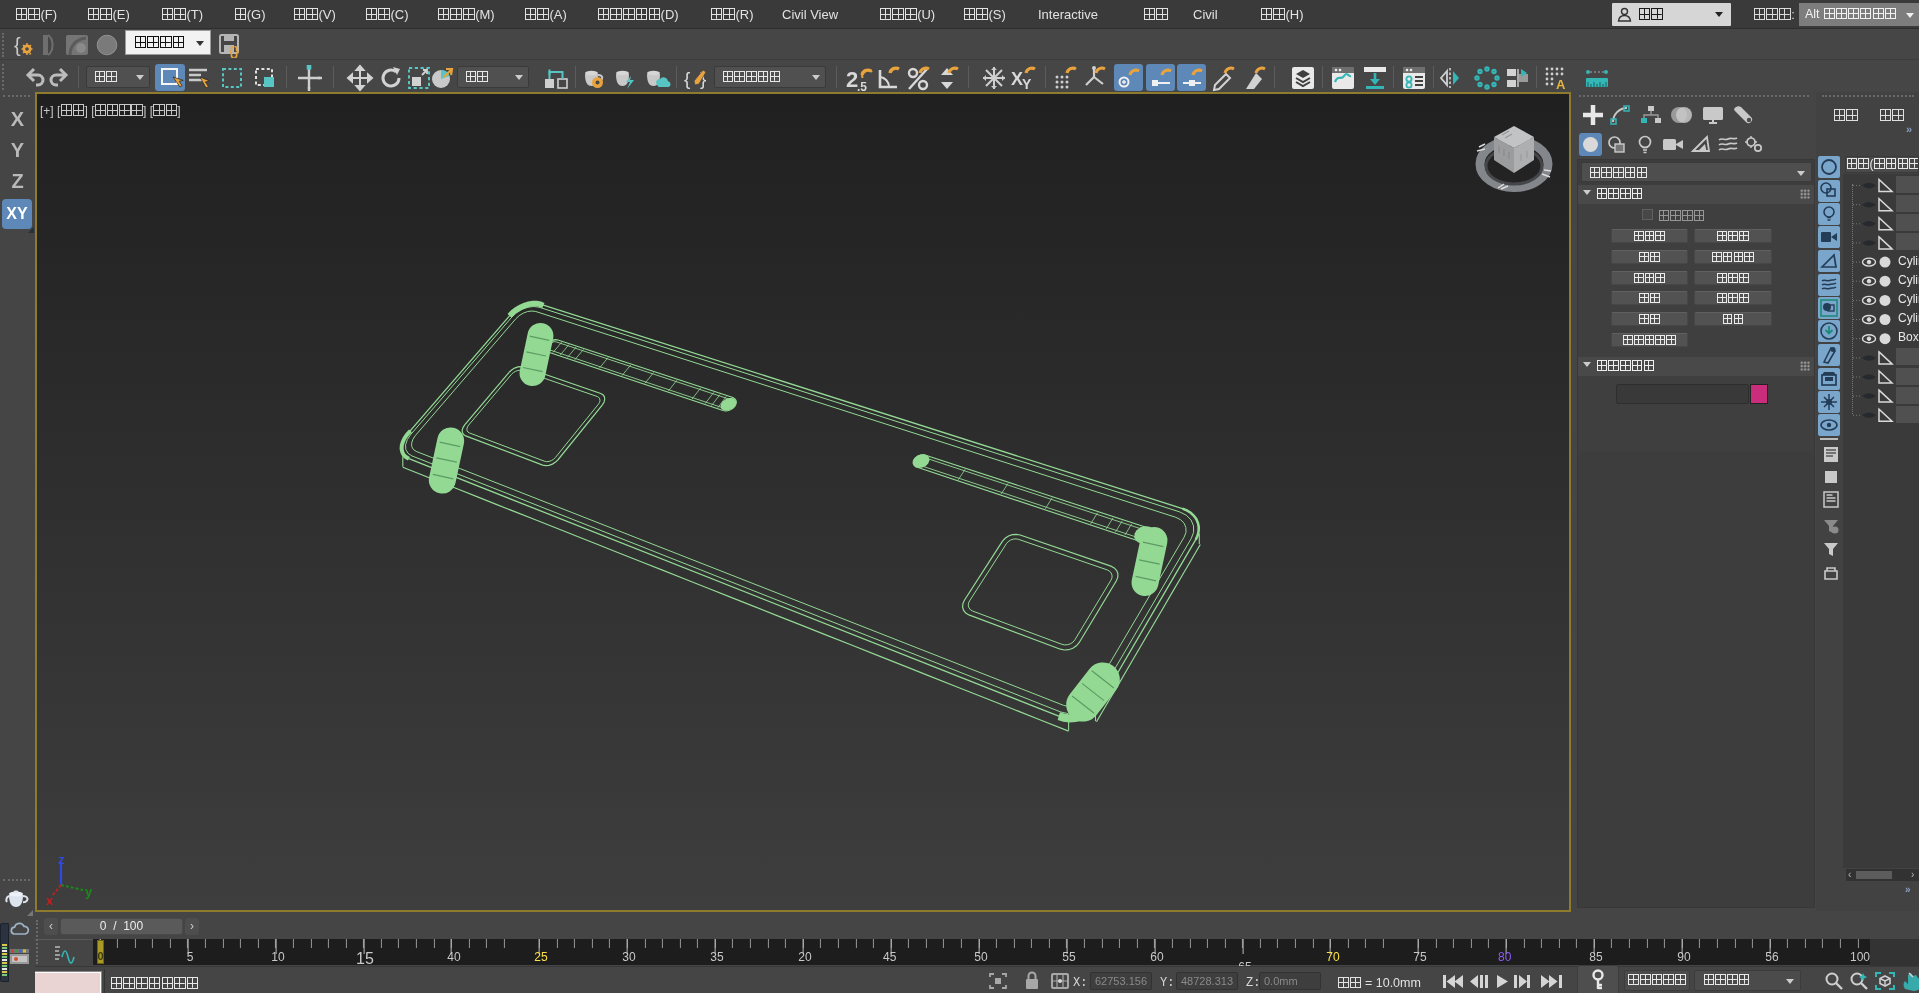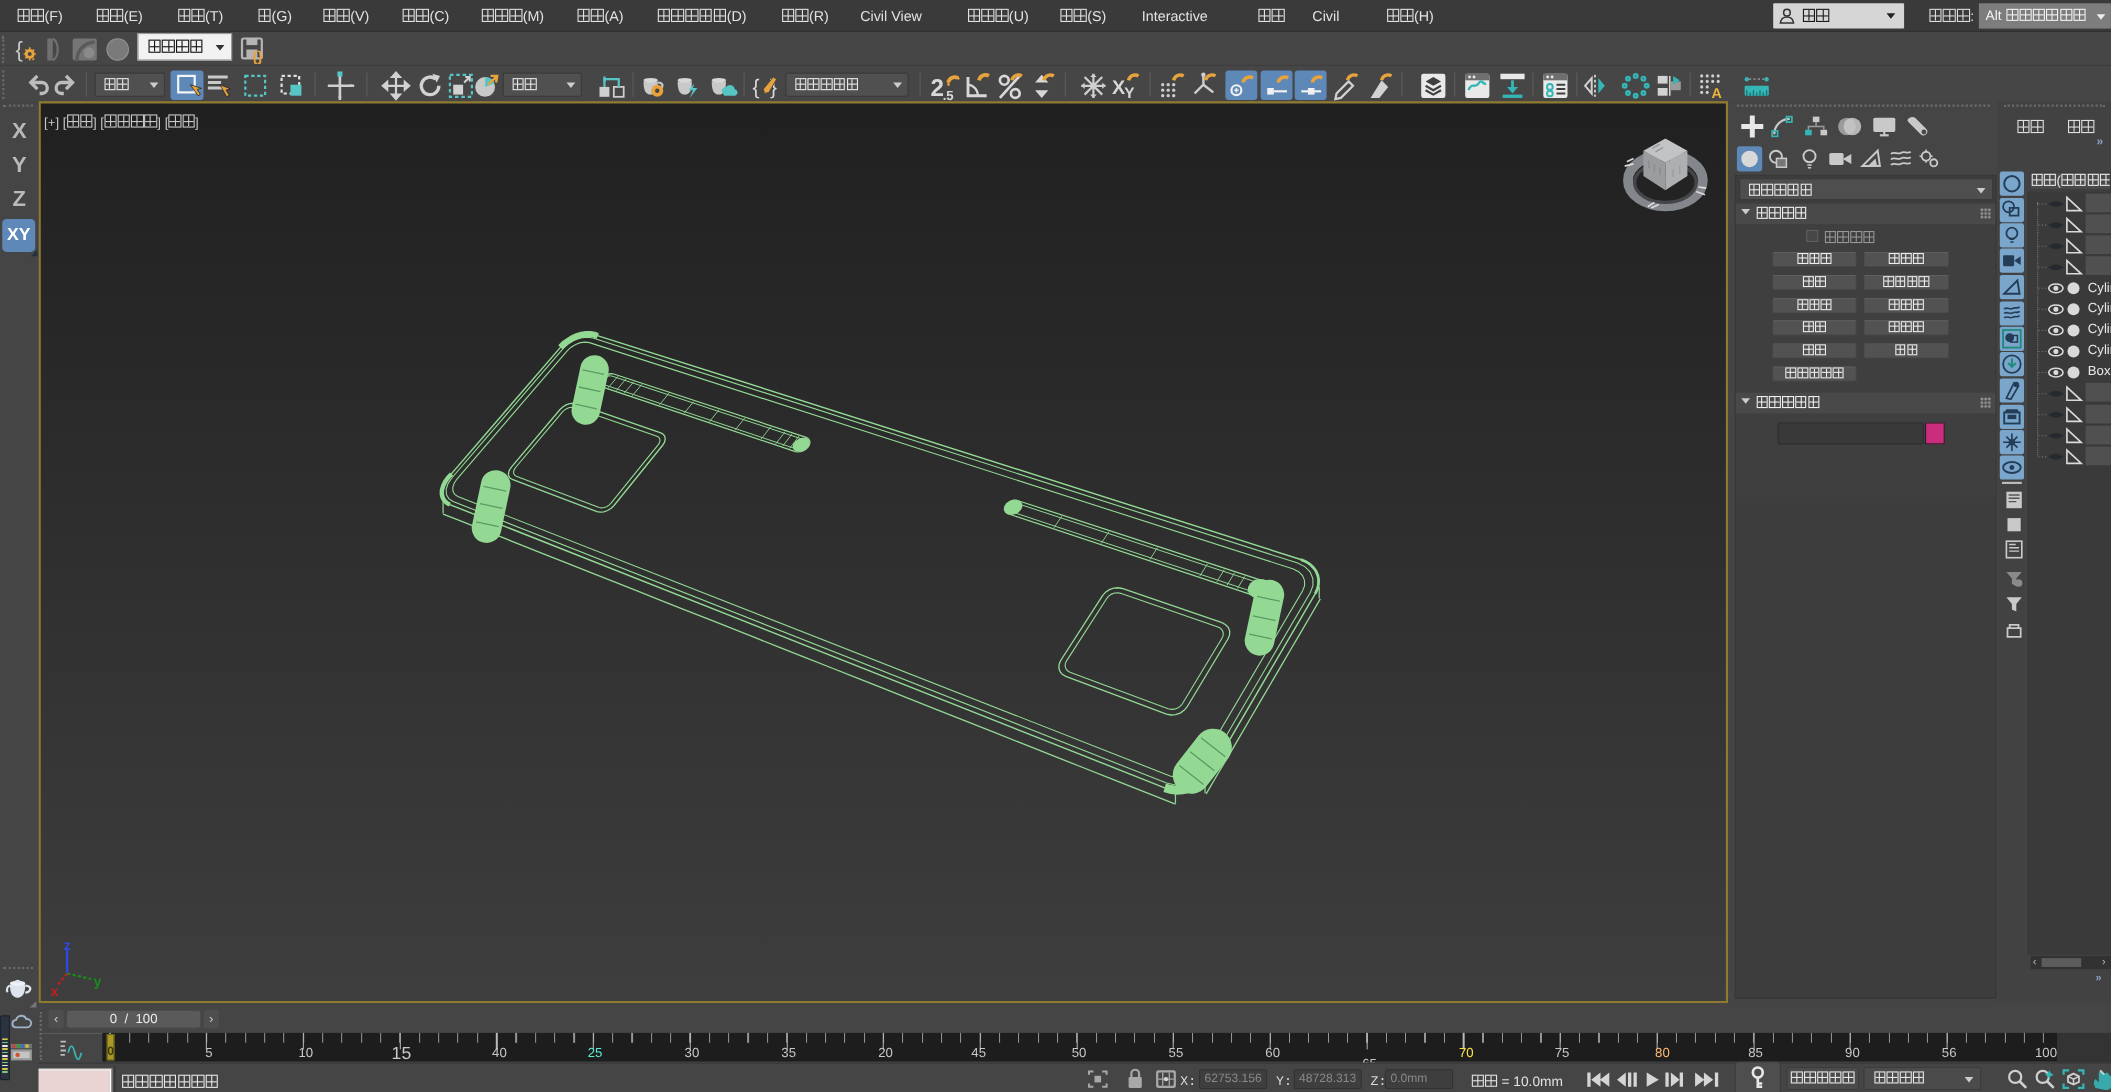--- a/index.html
+++ b/index.html
@@ -729,32 +729,32 @@
     <path d="M9 13c2-8 4-8 6 0s4 8 6 0" fill="none" stroke="#35b6b6" stroke-width="1.6"></path>
   </svg>
 
 <div class="ab" id="ruler">
 <div class="ab" style="left:0;top:0;width:1777px;height:9px;background:repeating-linear-gradient(90deg,transparent 0 16.58px,#969696 16.58px 17.58px);background-position:-10.1px 0"></div>
 <div class="ab" style="left:0;top:0;width:1777px;height:15px;background:repeating-linear-gradient(90deg,transparent 0 86.9px,#b9b9b9 86.9px 87.9px);background-position:-80.4px 0"></div>
 <span class="ab" style="left:87px;top:11px;width:20px;text-align:center;color:#c8c8c8;font-size:12px">5</span>
     <span class="ab" style="left:175px;top:11px;width:20px;text-align:center;color:#c8c8c8;font-size:12px">10</span>
     <span class="ab" style="left:263px;top:11px;width:20px;text-align:left;color:#c8c8c8;font-size:16px">15</span>
     <span class="ab" style="left:351px;top:11px;width:20px;text-align:center;color:#c8c8c8;font-size:12px">40</span>
-    <span class="ab" style="left:438px;top:11px;width:20px;text-align:center;color:#5eead4;font-size:12px">25</span>
+    <span class="ab" style="left:438px;top:11px;width:20px;text-align:center;color:#fde047;font-size:12px">25</span>
     <span class="ab" style="left:526px;top:11px;width:20px;text-align:center;color:#c8c8c8;font-size:12px">30</span>
     <span class="ab" style="left:614px;top:11px;width:20px;text-align:center;color:#c8c8c8;font-size:12px">35</span>
     <span class="ab" style="left:702px;top:11px;width:20px;text-align:center;color:#c8c8c8;font-size:12px">20</span>
     <span class="ab" style="left:790px;top:11px;width:20px;text-align:left;color:#c8c8c8;font-size:12px">45</span>
     <span class="ab" style="left:878px;top:11px;width:20px;text-align:center;color:#c8c8c8;font-size:12px">50</span>
     <span class="ab" style="left:966px;top:11px;width:20px;text-align:center;color:#c8c8c8;font-size:12px">55</span>
     <span class="ab" style="left:1054px;top:11px;width:20px;text-align:center;color:#c8c8c8;font-size:12px">60</span>
     <span class="ab" style="left:1142px;top:21px;width:20px;text-align:center;color:#c8c8c8;font-size:12px">65</span>
     <span class="ab" style="left:1230px;top:11px;width:20px;text-align:center;color:#fde047;font-size:12px">70</span>
     <span class="ab" style="left:1317px;top:11px;width:20px;text-align:center;color:#c8c8c8;font-size:12px">75</span>
-    <span class="ab" style="left:1405px;top:11px;width:20px;text-align:right;color:#fdba74;font-size:12px">80</span>
+    <span class="ab" style="left:1405px;top:11px;width:20px;text-align:left;color:#8b5cf6;font-size:12px">80</span>
     <span class="ab" style="left:1493px;top:11px;width:20px;text-align:center;color:#c8c8c8;font-size:12px">85</span>
     <span class="ab" style="left:1581px;top:11px;width:20px;text-align:center;color:#c8c8c8;font-size:12px">90</span>
     <span class="ab" style="left:1669px;top:11px;width:20px;text-align:center;color:#c8c8c8;font-size:12px">56</span>
     <span class="ab" style="left:1757px;top:11px;width:20px;text-align:center;color:#c8c8c8;font-size:12px">100</span>
 <div class="ab" style="left:3.5px;top:1px;width:7px;height:24px;background:#a99a28;border:1px solid #6d6414"></div>
 <span class="ab" style="left:4.5px;top:11px;color:#3a3a10;font-size:11px;font-weight:bold">0</span>
 </div>
 <div class="ab" style="left:1870px;top:939px;width:49px;height:27px;background:#333"></div>
 
 <div class="ab" id="statusbar">

